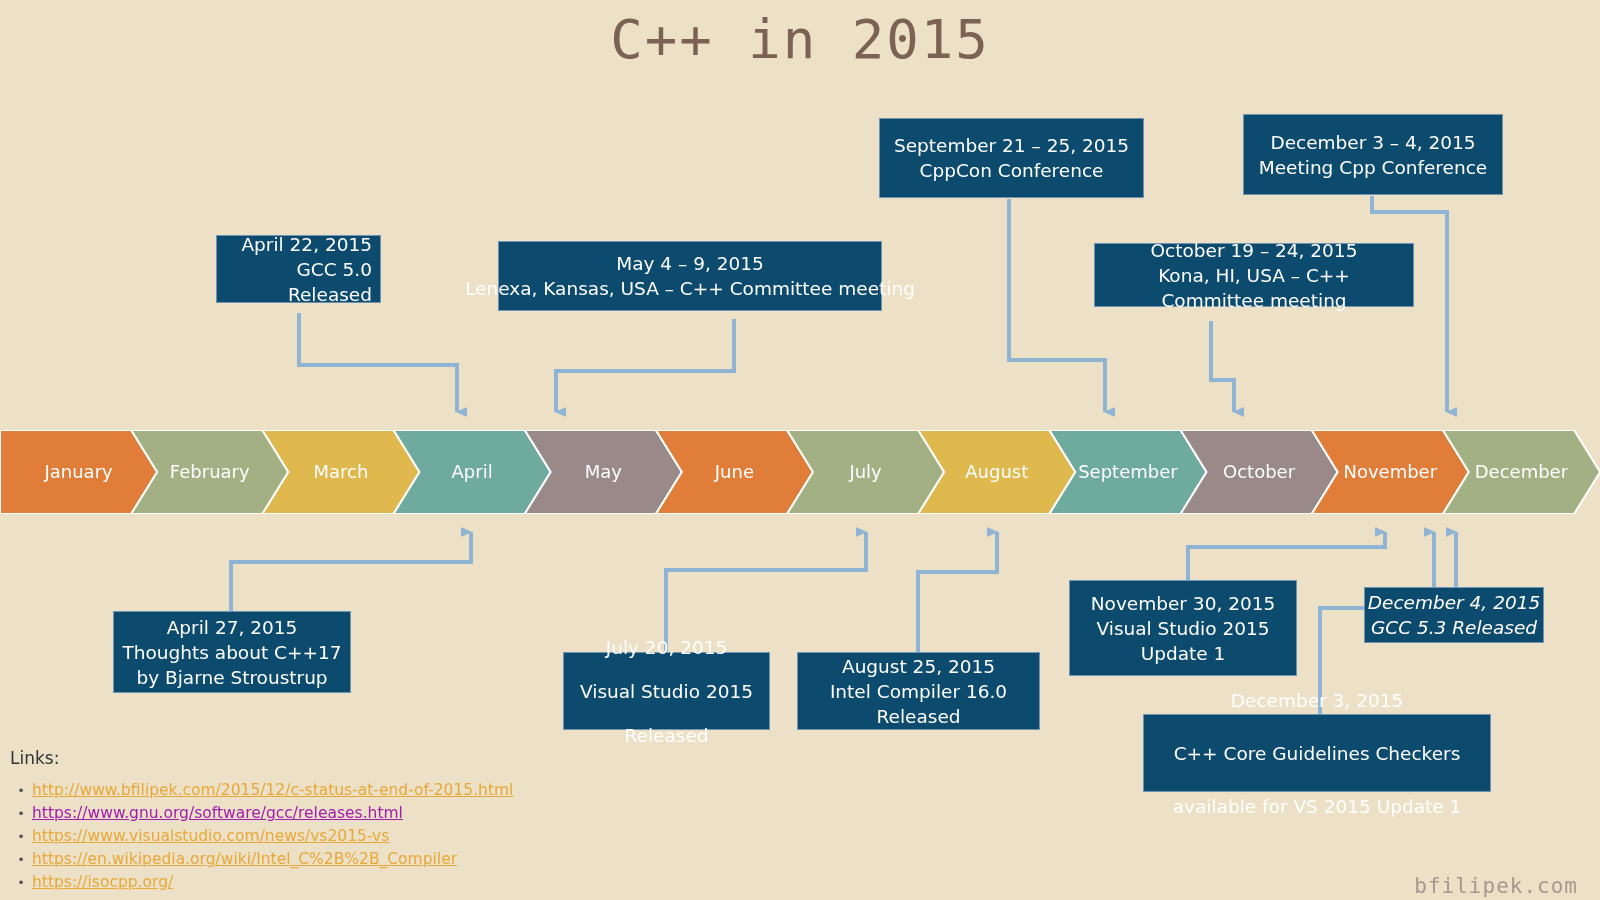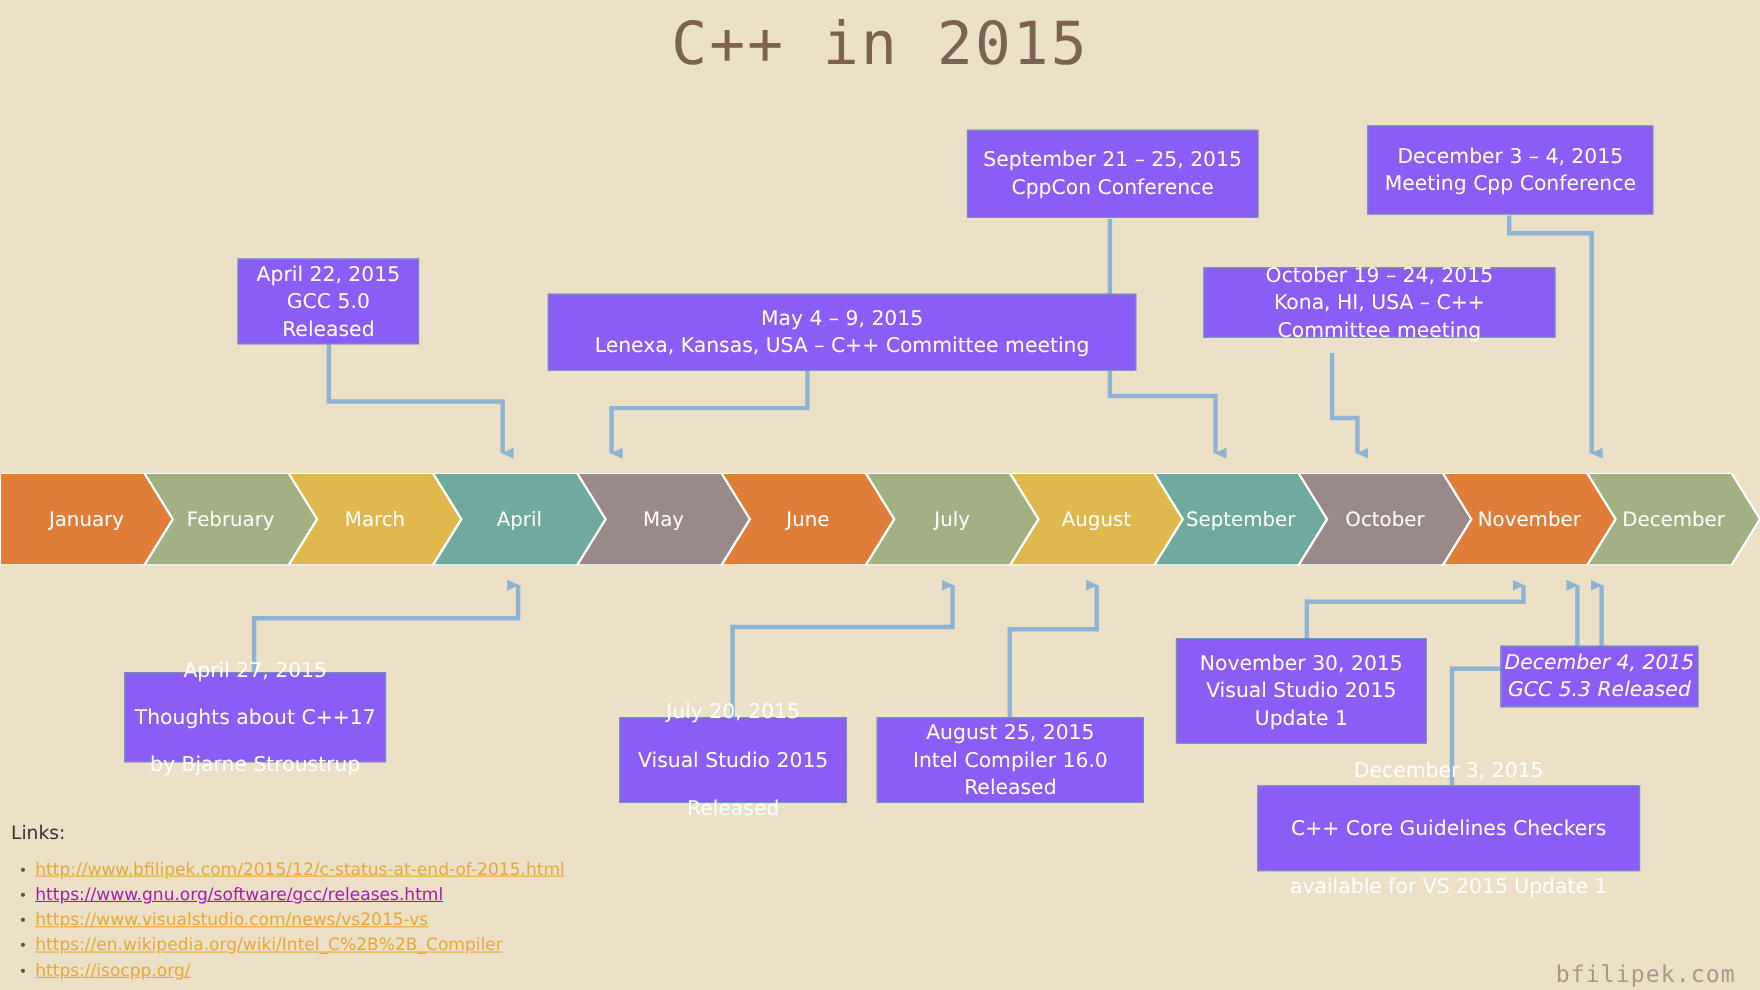--- a/index.html
+++ b/index.html
@@ -55,21 +55,21 @@
     top: 0;
     width: 1600px;
     height: 900px;
     pointer-events: none;
   }
 
   
   .callout {
     position: absolute;
     box-sizing: border-box;
-    background: #8b5cf6;
+    background: #0c4a6e;
     border: 1px solid #6f93b3;
     color: #ffffff;
     font-size: 18.5px;
     line-height: 25px;
     text-align: center;
     display: flex;
     flex-direction: column;
     align-items: center;
     justify-content: center;
     padding: 4px 8px;
@@ -209,38 +209,38 @@
   <div class="callout" style="left:879px; top:118px; width:265px; height:80px;">
     <span class="ln">September 21 – 25, 2015</span>
     <span class="ln">CppCon Conference</span>
   </div>
 
   <div class="callout" style="left:1243px; top:114px; width:260px; height:81px;">
     <span class="ln">December 3 – 4, 2015</span>
     <span class="ln">Meeting Cpp Conference</span>
   </div>
 
-  <div class="callout" style="left:216px; top:235px; width:165px; height:78px;">
+  <div class="callout" style="left:216px; top:235px; width:165px; height:68px;align-items:flex-end;">
     <span class="ln">April 22, 2015</span>
     <span class="ln">GCC 5.0</span>
     <span class="ln">Released</span>
   </div>
 
-  <div class="callout" style="left:498px; top:267px; width:535px; height:70px;">
+  <div class="callout" style="left:498px; top:241px; width:384px; height:70px;">
     <span class="ln">May 4 – 9, 2015</span>
     <span class="ln">Lenexa, Kansas, USA – C++ Committee meeting</span>
   </div>
 
   <div class="callout" style="left:1094px; top:243px; width:320px; height:64px;">
     <span class="ln">October 19 – 24, 2015</span>
     <span class="ln">Kona, HI, USA – C++</span>
     <span class="ln">Committee meeting</span>
   </div>
 
-  <div class="callout" style="left:113px; top:611px; width:238px; height:82px;gap:18px;">
+  <div class="callout" style="left:113px; top:611px; width:238px; height:82px;">
     <span class="ln">April 27, 2015</span>
     <span class="ln">Thoughts about C++17</span>
     <span class="ln">by Bjarne Stroustrup</span>
   </div>
 
   <div class="callout" style="left:563px; top:652px; width:207px; height:78px;gap:19px;">
     <span class="ln">July 20, 2015</span>
     <span class="ln">Visual Studio 2015</span>
     <span class="ln">Released</span>
   </div>

